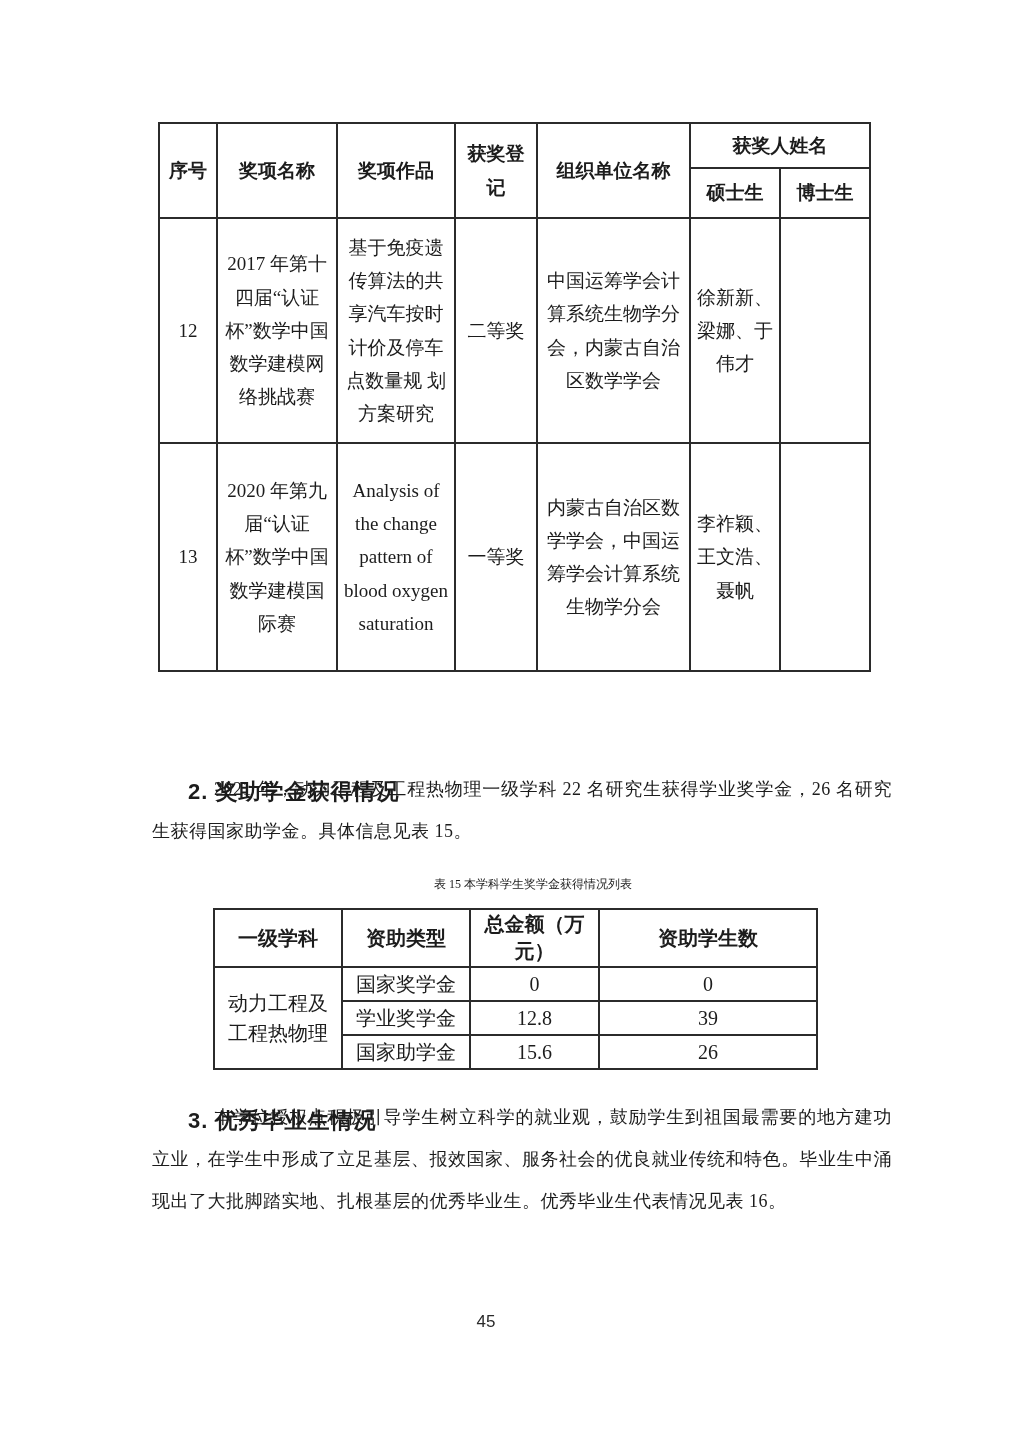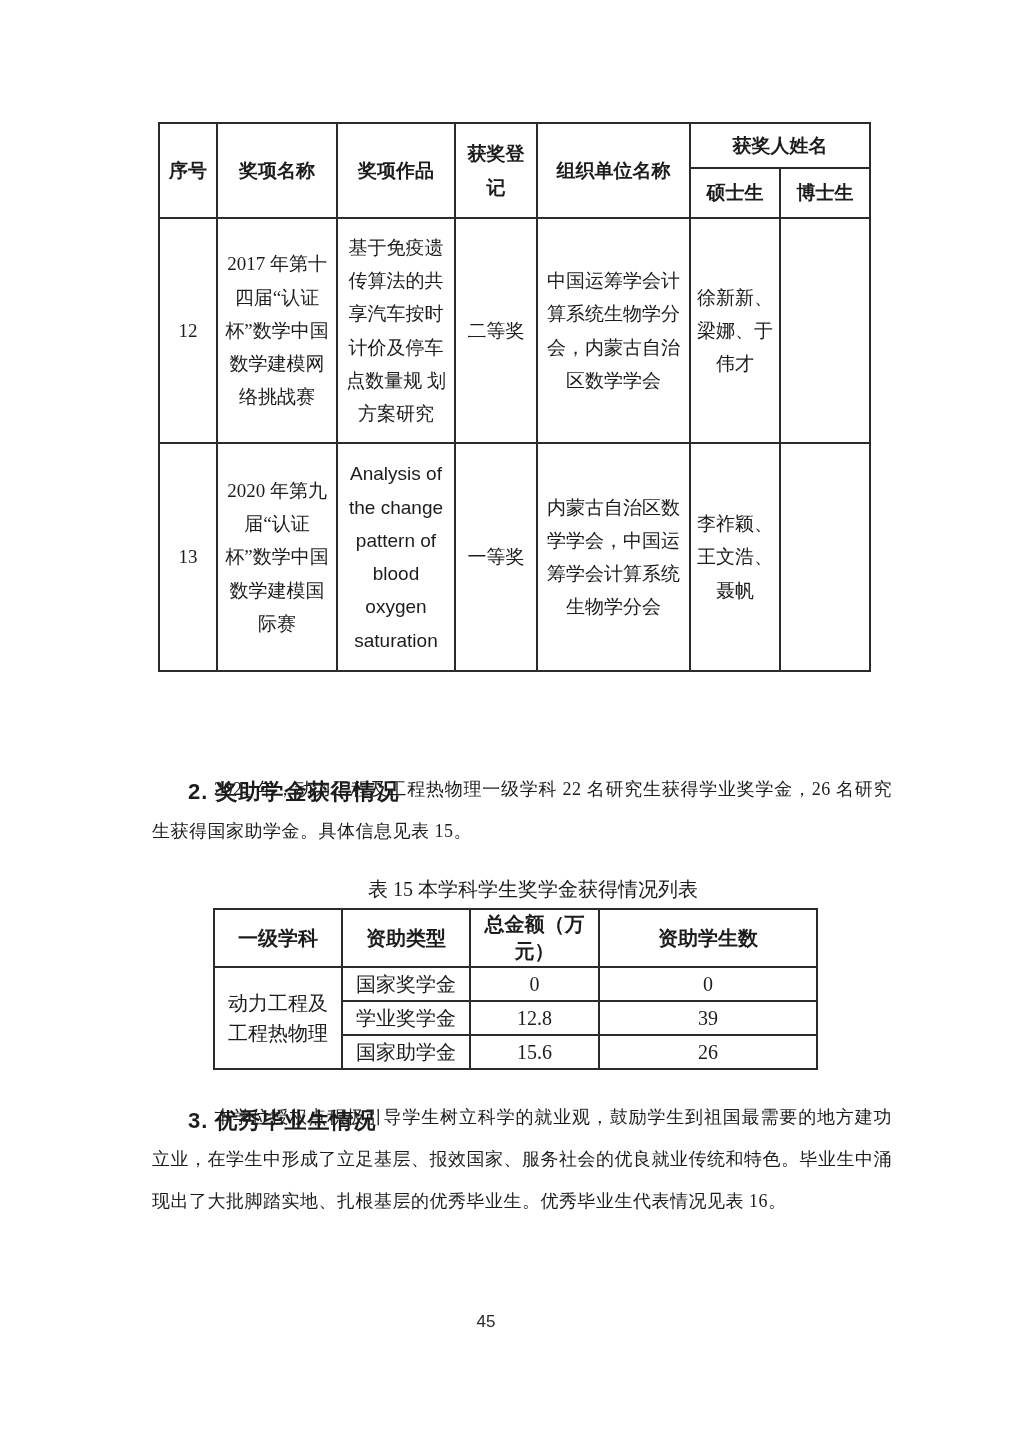--- a/index.html
+++ b/index.html
@@ -26,21 +26,21 @@
     padding:2px 5px;
   }
   .award-table th {
     font-family:"Liberation Sans","DejaVu Sans",sans-serif;
     font-weight:bold; font-size:19px;
   }
   .hdr-top { height:45px; }
   .hdr-bot { height:50px; }
   .row-a { height:225px; }
   .row-b { height:228px; }
-  .mono-cell { font-family:Liberation Sans, sans-serif; font-size:17px; line-height:2.0;border-radius:16px; }
+  .mono-cell { font-family:Liberation Serif, serif; font-size:17px; line-height:2.0;border-radius:16px; }
 
   
   .sec-heading {
     position:absolute; left:188px;
     font-family:"Liberation Sans","DejaVu Sans",sans-serif;
     font-weight:bold; font-size:22px; letter-spacing:1px;margin-top:46px;
   }
   .heading-2 { top:731px; }
   .heading-3 { top:1060px; }
   .body-para {
@@ -49,21 +49,21 @@
     text-align:justify; text-indent:62px;
     letter-spacing:0.5px;
     margin-left:10px;
   }
   .para-2 { top:768px; }
   .para-3 { top:1096px; }
 
   
   .t15-caption {
     position:absolute; top:876px; left:213px; width:640px;
-    text-align:center; font-size:20px;
+    text-align:center; font-size:12px;
   }
   .t15 {
     position:absolute; top:908px; left:213px; width:603px;
   }
   .t15 th, .t15 td {
     border:2px solid #2b2b2b;
     text-align:center; vertical-align:middle;
     font-size:20px; padding:1px 4px;
   }
   .t15 th {

